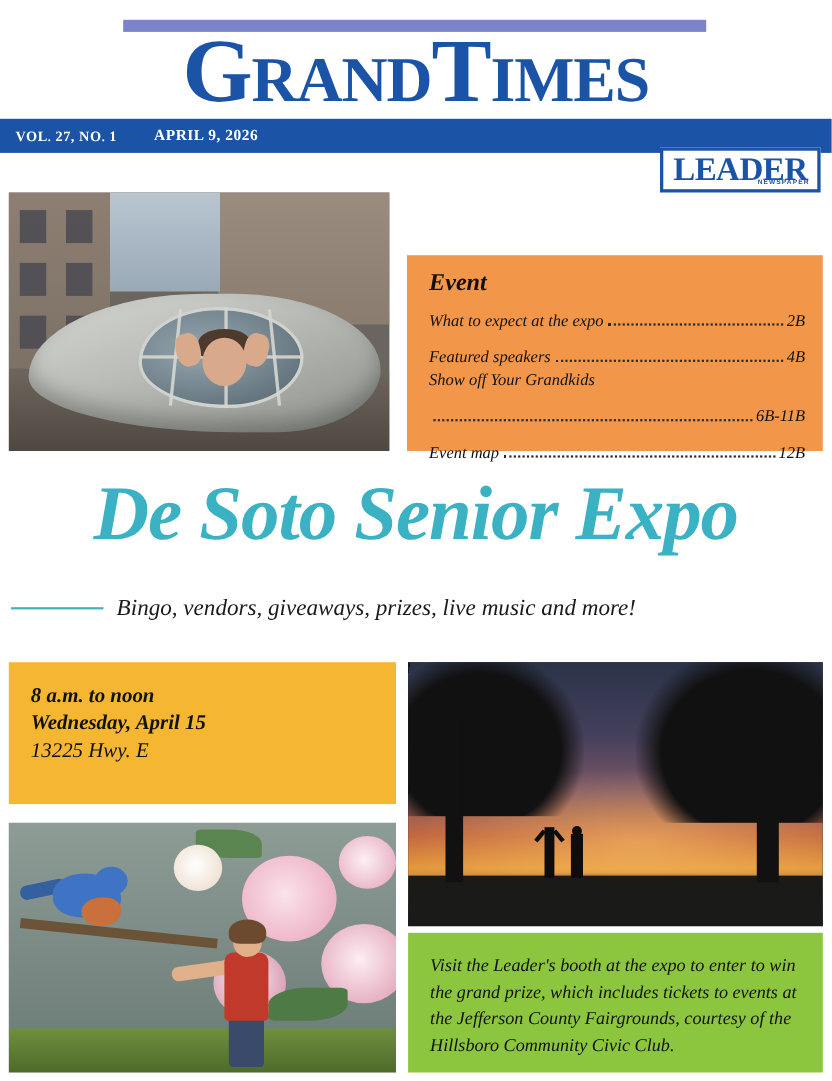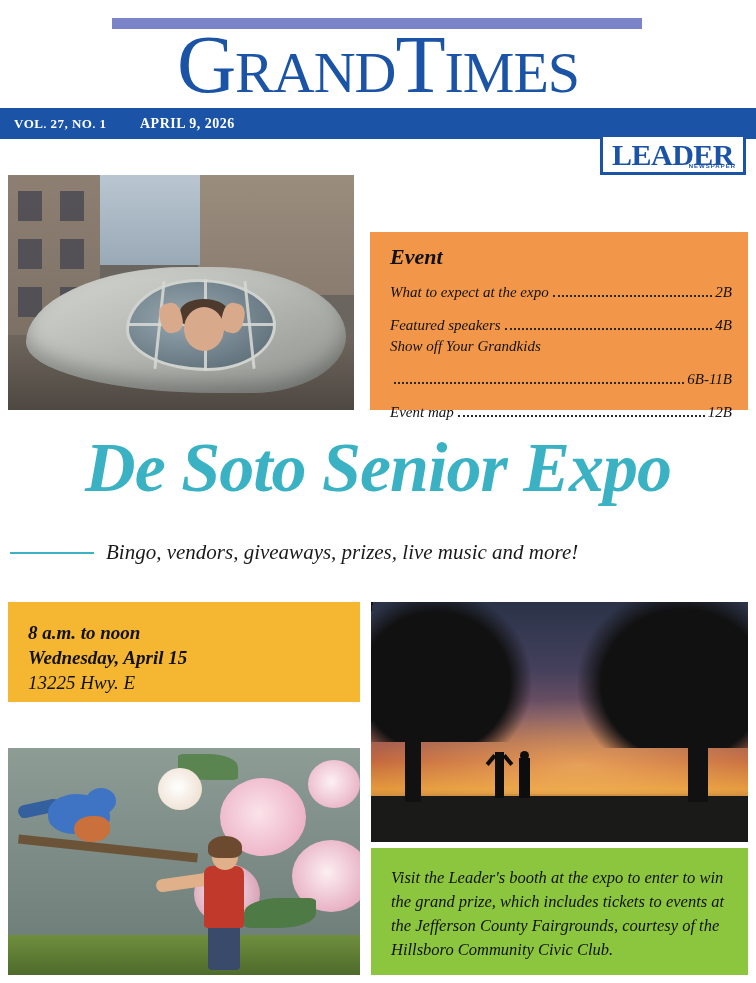--- a/index.html
+++ b/index.html
@@ -30,21 +30,21 @@
     height: 98px;
   }
   .title {
     position: absolute;
     left: 0;
     right: 0;
     top: 22px;
     text-align: center;
     color: #1b54a6;
     font-family: "Liberation Serif", serif;
-    font-weight: normal;
+    font-weight: bold;
     font-size: 82px;
     letter-spacing: -1px;
     line-height: 86px;
     white-space: nowrap;
   }
   .title .small { font-size: 58px; }
   .tagline {
     text-align: center;
     color: #1b54a6;
     font-family: "Liberation Serif", serif;
@@ -254,21 +254,21 @@
     color: #1a1a1a;
     white-space: nowrap;
   }
 
   
   .infobox {
     position: absolute;
     left: 8px;
     top: 602px;
     width: 352px;
-    height: 100px;
+    height: 129px;
     background: #f5b731;
     padding: 18px 18px 0 20px;
   }
   .infobox .line-b {
     font-family: "Liberation Serif", serif;
     font-weight: bold;
     font-style: italic;
     font-size: 19px;
     color: #111;
     line-height: 25px;

